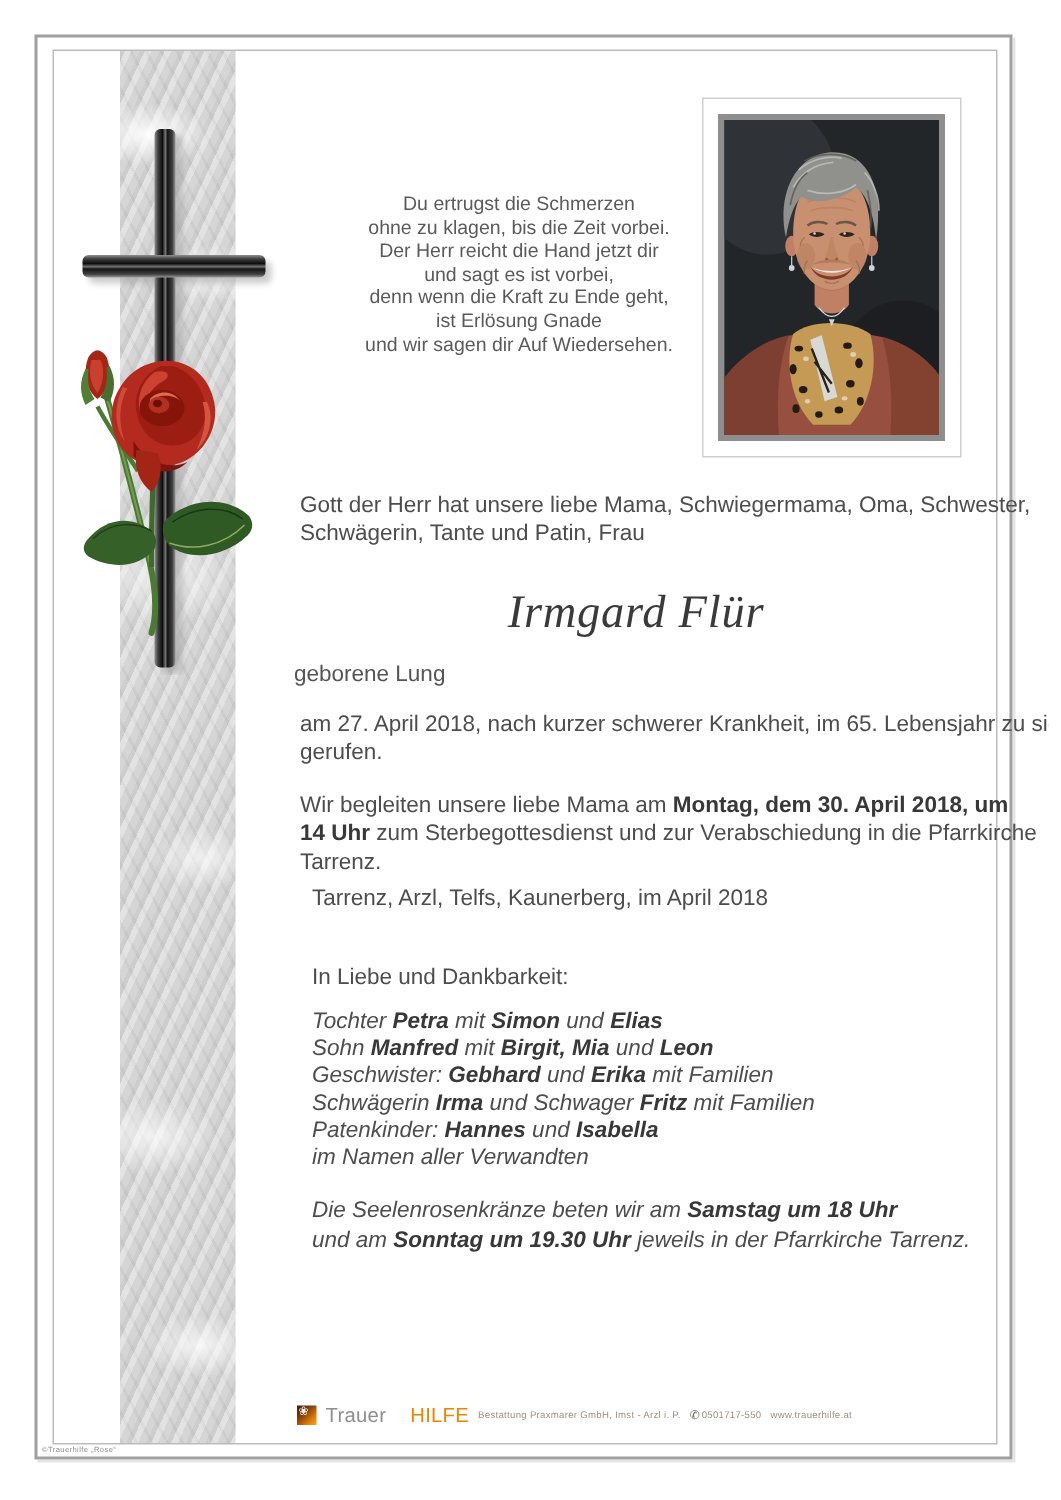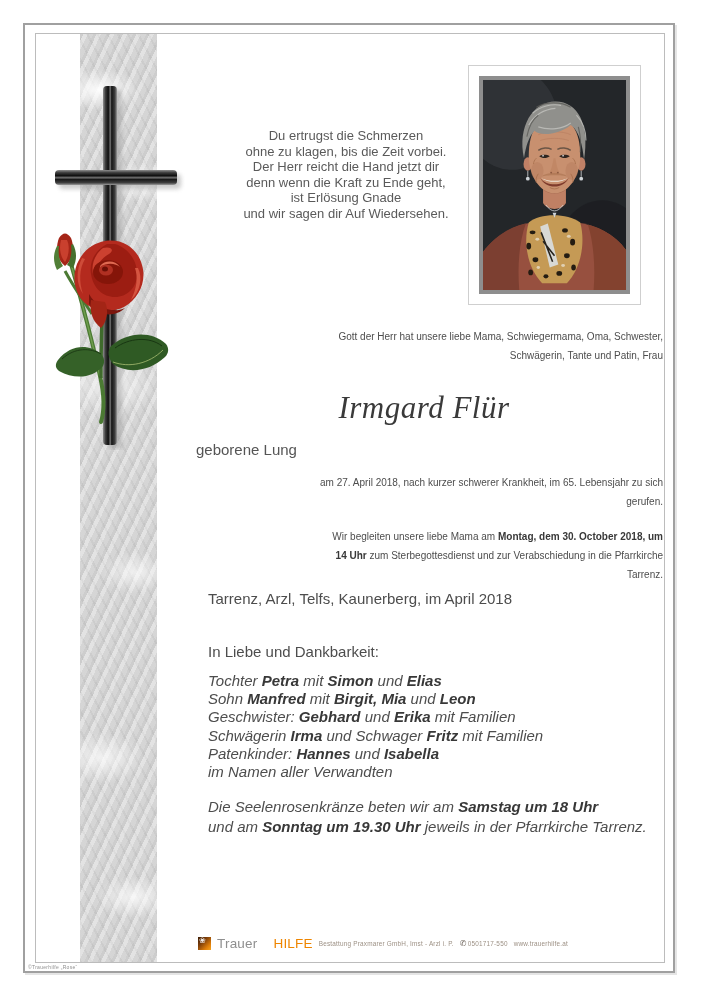--- a/index.html
+++ b/index.html
@@ -22,21 +22,21 @@
   .cross-rose{position:absolute;left:45px;top:78px;width:140px;height:372px;}
   .photo-wrap{position:absolute;left:468px;top:65px;width:173px;height:240px;box-sizing:border-box;
               background:#fff;border:1px solid #cfcfcf;padding:10px;}
   .photo-frame{width:100%;height:100%;box-sizing:border-box;border:4px solid #8e8e8e;background:#232629;}
   .photo-frame svg{display:block;width:100%;height:100%;}
 
   .poem{position:absolute;left:200px;top:128px;width:292px;text-align:center;
         font-size:13px;line-height:15.6px;color:#5a5a5a;}
   .poem .rl{white-space:nowrap;}
 
-  .para{position:absolute;left:200px;width:463px;font-size:10px;line-height:19px;text-align:right;}
+  .para{position:absolute;left:200px;width:463px;font-size:15px;line-height:19px;text-align:left;}
   .para .rl{white-space:nowrap;}
   .center{position:absolute;left:208px;width:456px;font-size:15px;line-height:19px;}
   .center .rl{white-space:nowrap;font-style:italic;}
   .b{font-weight:700;color:#383838;}
 
   .name{position:absolute;left:196px;top:391px;width:456px;text-align:center;
         font-family:"Liberation Serif",serif;font-style:italic;font-weight:400;
         font-size:31px;line-height:1.1;color:#3a3a3a;letter-spacing:.5px;}
   .maiden{position:absolute;left:196px;top:441px;width:456px;text-align:left;
           font-size:15px;color:#555;}
@@ -190,40 +190,41 @@
         <path d="M66,128 C72,136 78,136 84,128" stroke="#d9dde0" stroke-width=".8" fill="none"></path>
         <path d="M73,136 L77,136 L75,141 Z" fill="#cfd4d8"></path>
       </svg>
     </div>
   </div>
 
   <div class="poem">
       <div class="rl"><span>Du ertrugst die Schmerzen</span></div>
       <div class="rl"><span>ohne zu klagen, bis die Zeit vorbei.</span></div>
       <div class="rl"><span>Der Herr reicht die Hand jetzt dir</span></div>
+      <div class="rl"><span>und sagt es ist vorbei,</span></div>
       <div class="rl"><span>denn wenn die Kraft zu Ende geht,</span></div>
       <div class="rl"><span>ist Erlösung Gnade</span></div>
       <div class="rl"><span>und wir sagen dir Auf Wiedersehen.</span></div>
     </div>
 
   <div class="para intro">
       <div class="rl"><span>Gott der Herr hat unsere liebe Mama, Schwiegermama, Oma, Schwester,</span></div>
       <div class="rl"><span>Schwägerin, Tante und Patin, Frau</span></div>
     </div>
 
   <div class="name">Irmgard Flür</div>
   <div class="maiden">geborene Lung</div>
 
   <div class="para death">
       <div class="rl"><span>am 27. April 2018, nach kurzer schwerer Krankheit, im 65. Lebensjahr zu sich</span></div>
       <div class="rl"><span>gerufen.</span></div>
     </div>
 
   <div class="para funeral">
-      <div class="rl"><span>Wir begleiten unsere liebe Mama am </span><span class="b">Montag, dem 30. October 2018, um</span></div>
+      <div class="rl"><span>Wir begleiten unsere liebe Mama am </span><span class="b">Montag, dem 30. April 2018, um</span></div>
       <div class="rl"><span class="b">14 Uhr</span><span> zum Sterbegottesdienst und zur Verabschiedung in die Pfarrkirche</span></div>
       <div class="rl"><span>Tarrenz.</span></div>
     </div>
 
   <div class="center place-date">Tarrenz, Arzl, Telfs, Kaunerberg, im April 2018</div>
 
   <div class="center gratitude-heading">In Liebe und Dankbarkeit:</div>
 
   <div class="center family">
       <div class="rl"><span>Tochter </span><span class="b">Petra</span><span> mit </span><span class="b">Simon</span><span> und </span><span class="b">Elias</span></div>

